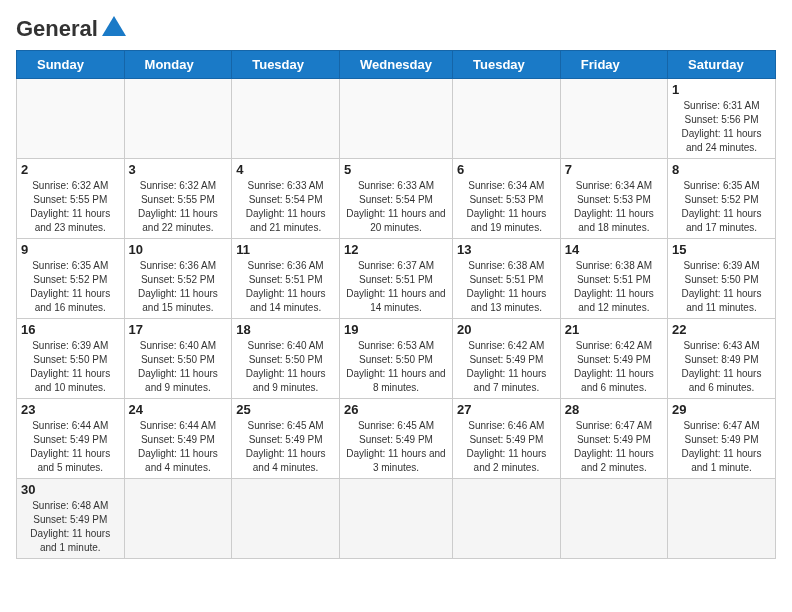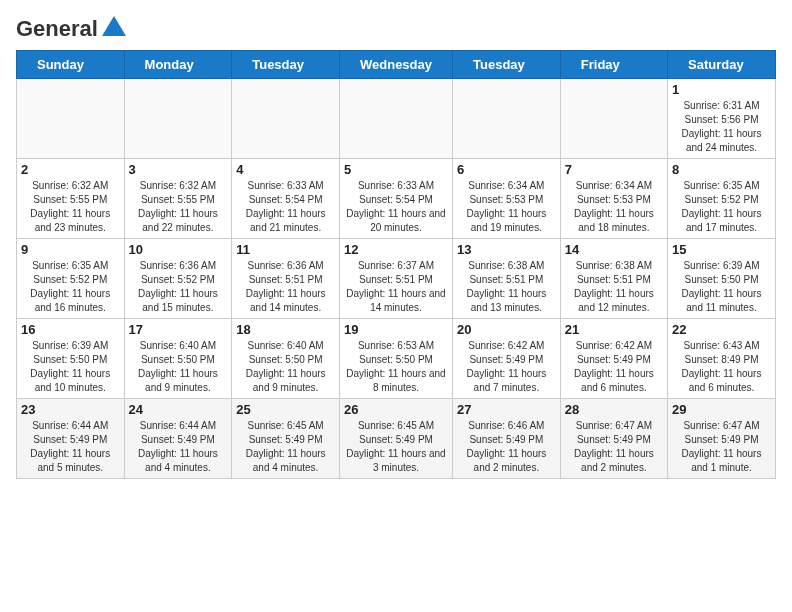--- a/index.html
+++ b/index.html
@@ -303,14 +303,28 @@
 Sunset: 5:49 PM
 Daylight: 11 hours and 2 minutes.</div>
         </td>
         <td>
           <span class="day-number">29</span>
           <div class="day-info">Sunrise: 6:47 AM
 Sunset: 5:49 PM
 Daylight: 11 hours and 1 minute.</div>
         </td>
       </tr>
+      <tr>
+        <td>
+          <span class="day-number">30</span>
+          <div class="day-info">Sunrise: 6:48 AM
+Sunset: 5:49 PM
+Daylight: 11 hours and 1 minute.</div>
+        </td>
+        <td class="empty-cell"></td>
+        <td class="empty-cell"></td>
+        <td class="empty-cell"></td>
+        <td class="empty-cell"></td>
+        <td class="empty-cell"></td>
+        <td class="empty-cell"></td>
+      </tr>
     </tbody>
 </table>
 
 </body></html>

